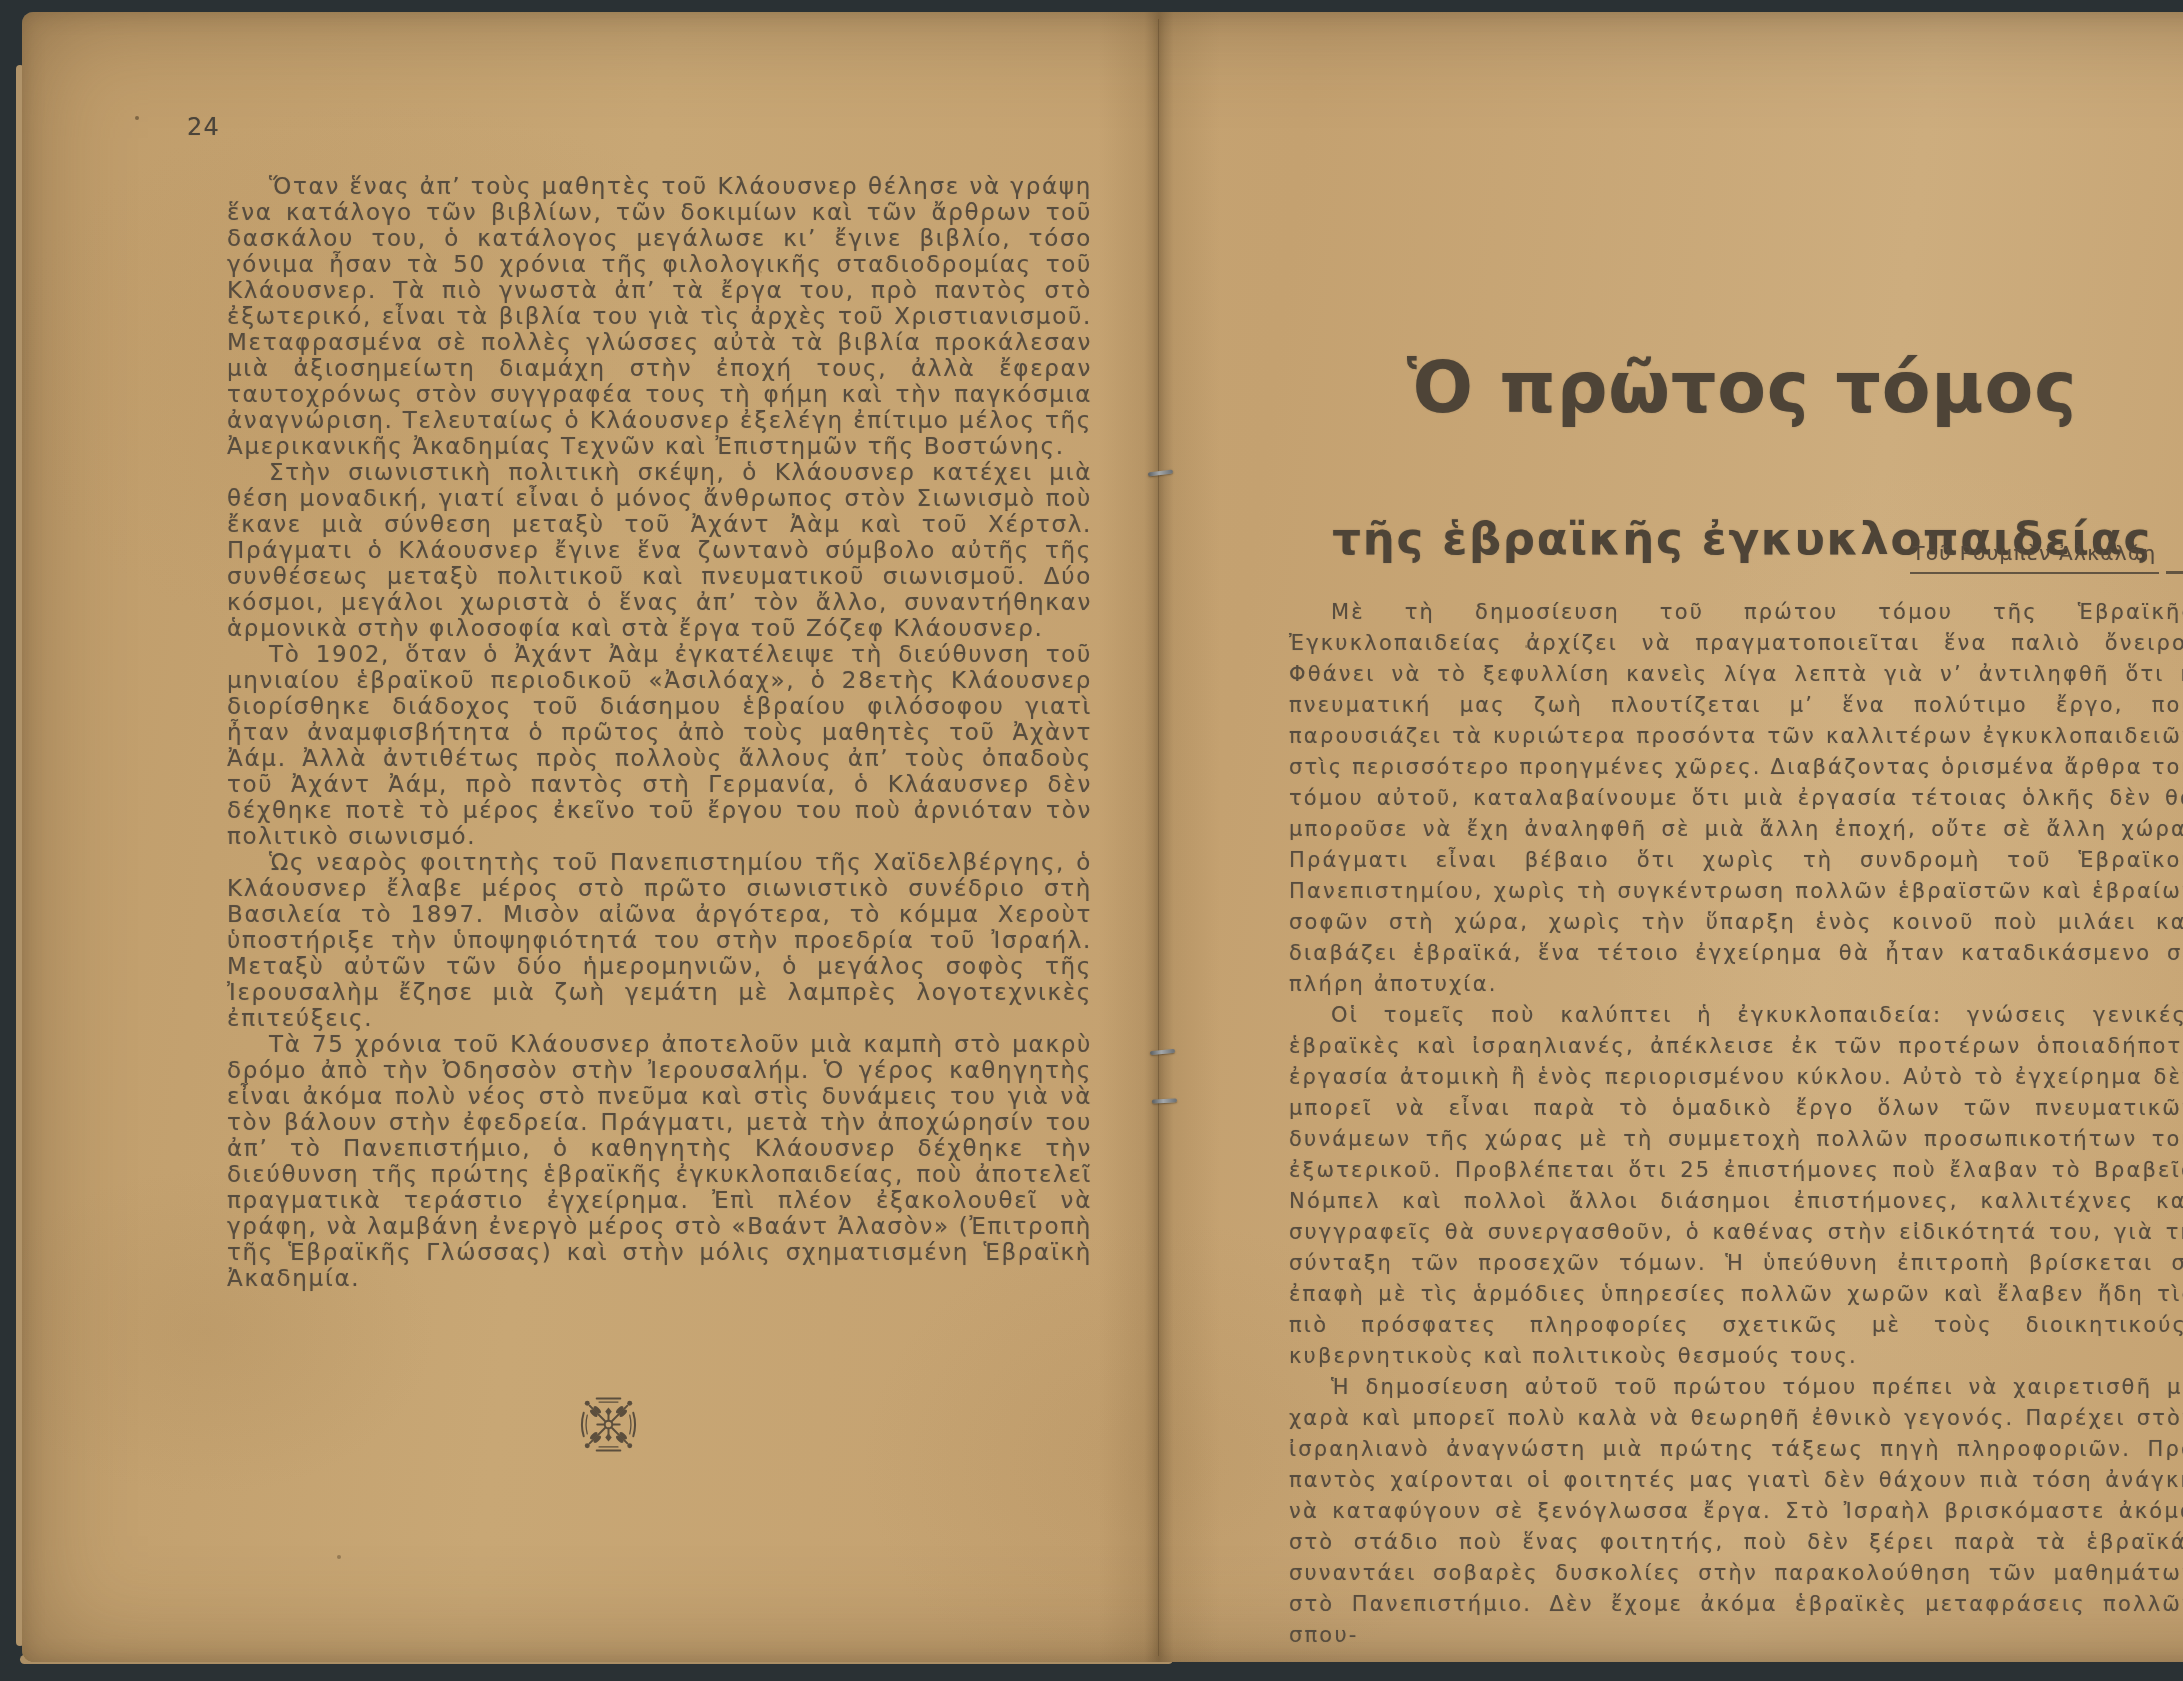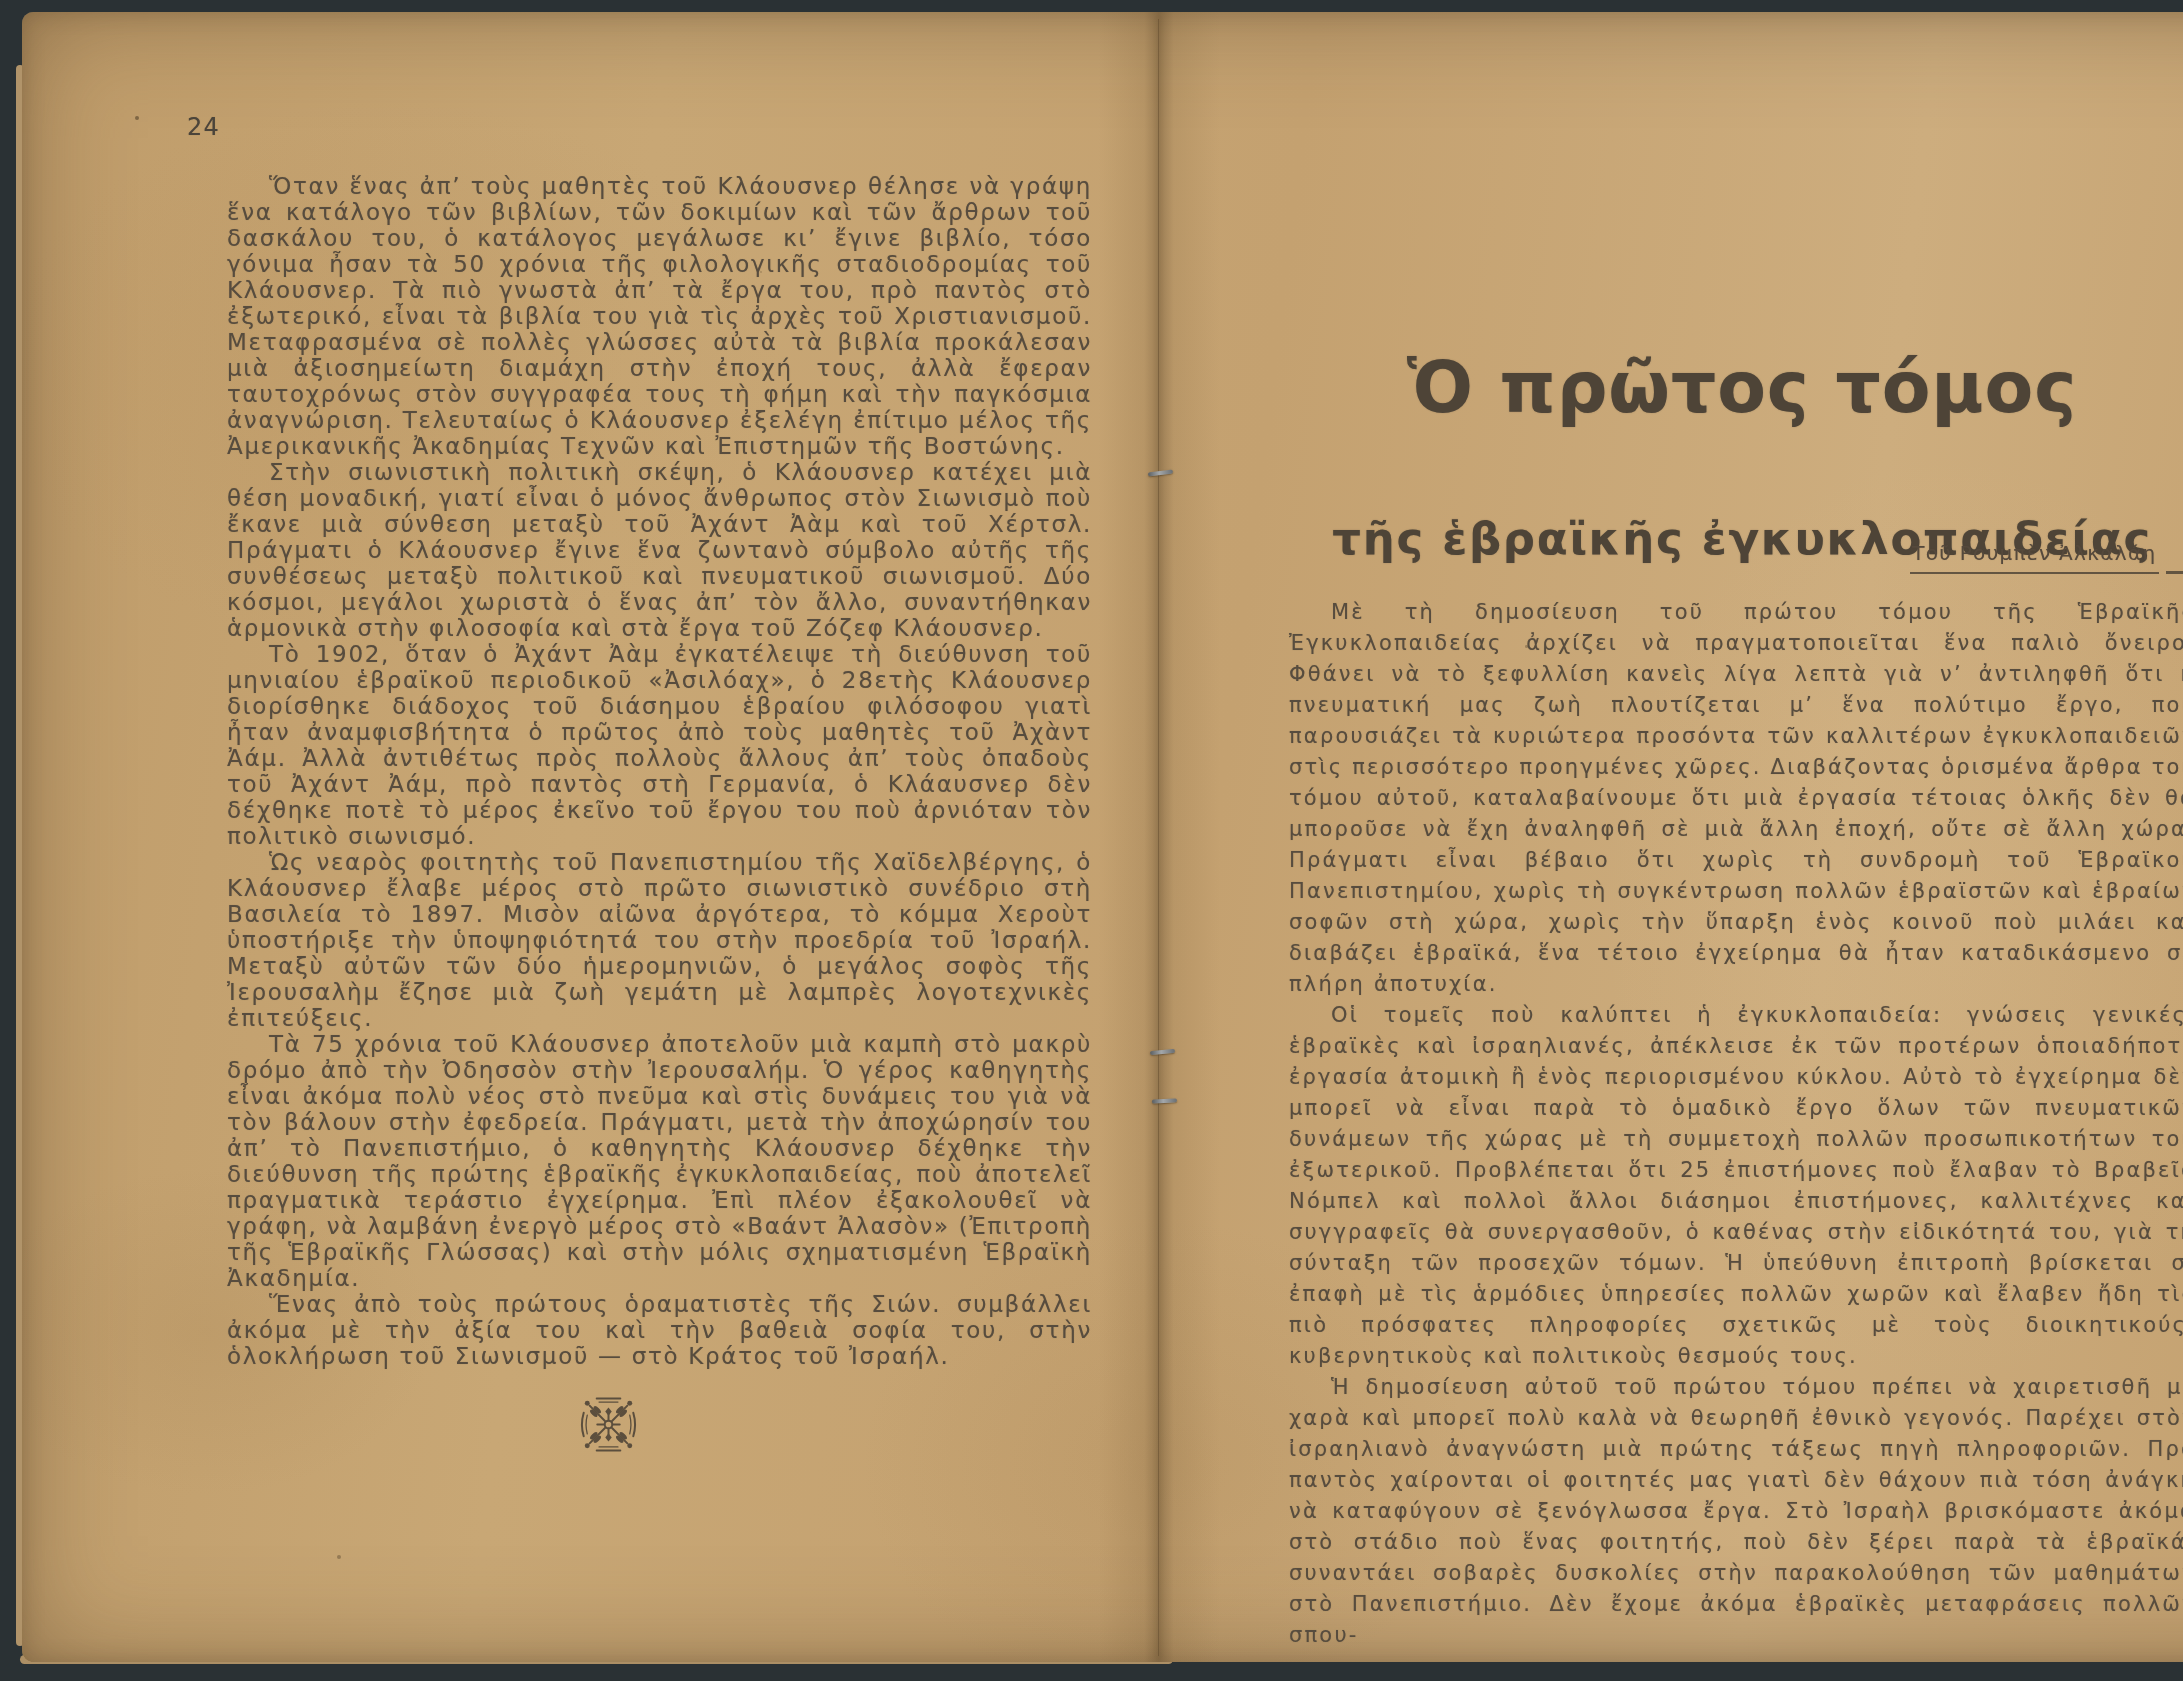--- a/index.html
+++ b/index.html
@@ -92,21 +92,20 @@
 <div class="speck f"></div>
 
 <div class="page-number">24</div>
 
 <div class="left-body ink">
   <p>Ὅταν ἕνας ἀπ’ τοὺς μαθητὲς τοῦ Κλάουσνερ θέλησε νὰ γράψη ἕνα κατάλογο τῶν βιβλίων, τῶν δοκιμίων καὶ τῶν ἄρθρων τοῦ δασκάλου του, ὁ κατάλογος μεγάλωσε κι’ ἔγινε βιβλίο, τόσο γόνιμα ἦσαν τὰ 50 χρόνια τῆς φιλολογικῆς σταδιοδρομίας τοῦ Κλάουσνερ. Τὰ πιὸ γνωστὰ ἀπ’ τὰ ἔργα του, πρὸ παντὸς στὸ ἐξωτερικό, εἶναι τὰ βιβλία του γιὰ τὶς ἀρχὲς τοῦ Χριστιανισμοῦ. Μεταφρασμένα σὲ πολλὲς γλώσσες αὐτὰ τὰ βιβλία προκάλεσαν μιὰ ἀξιοσημείωτη διαμάχη στὴν ἐποχή τους, ἀλλὰ ἔφεραν ταυτοχρόνως στὸν συγγραφέα τους τὴ φήμη καὶ τὴν παγκόσμια ἀναγνώριση. Τελευταίως ὁ Κλάουσνερ ἐξελέγη ἐπίτιμο μέλος τῆς Ἀμερικανικῆς Ἀκαδημίας Τεχνῶν καὶ Ἐπιστημῶν τῆς Βοστώνης.</p>
   <p>Στὴν σιωνιστικὴ πολιτικὴ σκέψη, ὁ Κλάουσνερ κατέχει μιὰ θέση μοναδική, γιατί εἶναι ὁ μόνος ἄνθρωπος στὸν Σιωνισμὸ ποὺ ἔκανε μιὰ σύνθεση μεταξὺ τοῦ Ἀχάντ Ἀὰμ καὶ τοῦ Χέρτσλ. Πράγματι ὁ Κλάουσνερ ἔγινε ἕνα ζωντανὸ σύμβολο αὐτῆς τῆς συνθέσεως μεταξὺ πολιτικοῦ καὶ πνευματικοῦ σιωνισμοῦ. Δύο κόσμοι, μεγάλοι χωριστὰ ὁ ἕνας ἀπ’ τὸν ἄλλο, συναντήθηκαν ἁρμονικὰ στὴν φιλοσοφία καὶ στὰ ἔργα τοῦ Ζόζεφ Κλάουσνερ.</p>
   <p>Τὸ 1902, ὅταν ὁ Ἀχάντ Ἀὰμ ἐγκατέλειψε τὴ διεύθυνση τοῦ μηνιαίου ἑβραϊκοῦ περιοδικοῦ «Ἀσιλόαχ», ὁ 28ετὴς Κλάουσνερ διορίσθηκε διάδοχος τοῦ διάσημου ἑβραίου φιλόσοφου γιατὶ ἦταν ἀναμφισβήτητα ὁ πρῶτος ἀπὸ τοὺς μαθητὲς τοῦ Ἀχὰντ Ἀάμ. Ἀλλὰ ἀντιθέτως πρὸς πολλοὺς ἄλλους ἀπ’ τοὺς ὀπαδοὺς τοῦ Ἀχάντ Ἀάμ, πρὸ παντὸς στὴ Γερμανία, ὁ Κλάαυσνερ δὲν δέχθηκε ποτὲ τὸ μέρος ἐκεῖνο τοῦ ἔργου του ποὺ ἀρνιόταν τὸν πολιτικὸ σιωνισμό.</p>
   <p>Ὡς νεαρὸς φοιτητὴς τοῦ Πανεπιστημίου τῆς Χαϊδελβέργης, ὁ Κλάουσνερ ἔλαβε μέρος στὸ πρῶτο σιωνιστικὸ συνέδριο στὴ Βασιλεία τὸ 1897. Μισὸν αἰῶνα ἀργότερα, τὸ κόμμα Χεροὺτ ὑποστήριξε τὴν ὑποψηφιότητά του στὴν προεδρία τοῦ Ἰσραήλ. Μεταξὺ αὐτῶν τῶν δύο ἡμερομηνιῶν, ὁ μεγάλος σοφὸς τῆς Ἰερουσαλὴμ ἔζησε μιὰ ζωὴ γεμάτη μὲ λαμπρὲς λογοτεχνικὲς ἐπιτεύξεις.</p>
   <p>Τὰ 75 χρόνια τοῦ Κλάουσνερ ἀποτελοῦν μιὰ καμπὴ στὸ μακρὺ δρόμο ἀπὸ τὴν Ὀδησσὸν στὴν Ἰερουσαλήμ. Ὁ γέρος καθηγητὴς εἶναι ἀκόμα πολὺ νέος στὸ πνεῦμα καὶ στὶς δυνάμεις του γιὰ νὰ τὸν βάλουν στὴν ἐφεδρεία. Πράγματι, μετὰ τὴν ἀποχώρησίν του ἀπ’ τὸ Πανεπιστήμιο, ὁ καθηγητὴς Κλάουσνερ δέχθηκε τὴν διεύθυνση τῆς πρώτης ἑβραϊκῆς ἐγκυκλοπαιδείας, ποὺ ἀποτελεῖ πραγματικὰ τεράστιο ἐγχείρημα. Ἐπὶ πλέον ἐξακολουθεῖ νὰ γράφη, νὰ λαμβάνη ἐνεργὸ μέρος στὸ «Βαάντ Ἀλασὸν» (Ἐπιτροπὴ τῆς Ἑβραϊκῆς Γλώσσας) καὶ στὴν μόλις σχηματισμένη Ἑβραϊκὴ Ἀκαδημία.</p>
-  <p>Ἕνας ἀπὸ τοὺς πρώτους ὁραματιστὲς τῆς Σιών. συμβάλλει ἀκόμα μὲ τὴν ἀξία του καὶ τὴν βαθειὰ σοφία του, στὴν ὁλοκλήρωση τοῦ Σιωνισμοῦ — στὸ Κράτος τοῦ Ἰσραήλ.</p>
 </div>
 
 <svg class="ornament" viewBox="0 0 100 100" xmlns="http://www.w3.org/2000/svg">
   <g fill="none" stroke="#4d4336" stroke-width="3.4" stroke-linecap="round">
     <circle cx="50" cy="50" r="6.5"></circle>
     <path d="M30 6 H70"></path>
       <path d="M34 12 H66" stroke-width="2.2"></path>
     <path d="M30 94 H70"></path>
       <path d="M34 88 H66" stroke-width="2.2"></path>
     <path d="M8 30 Q2 50 8 70"></path>

